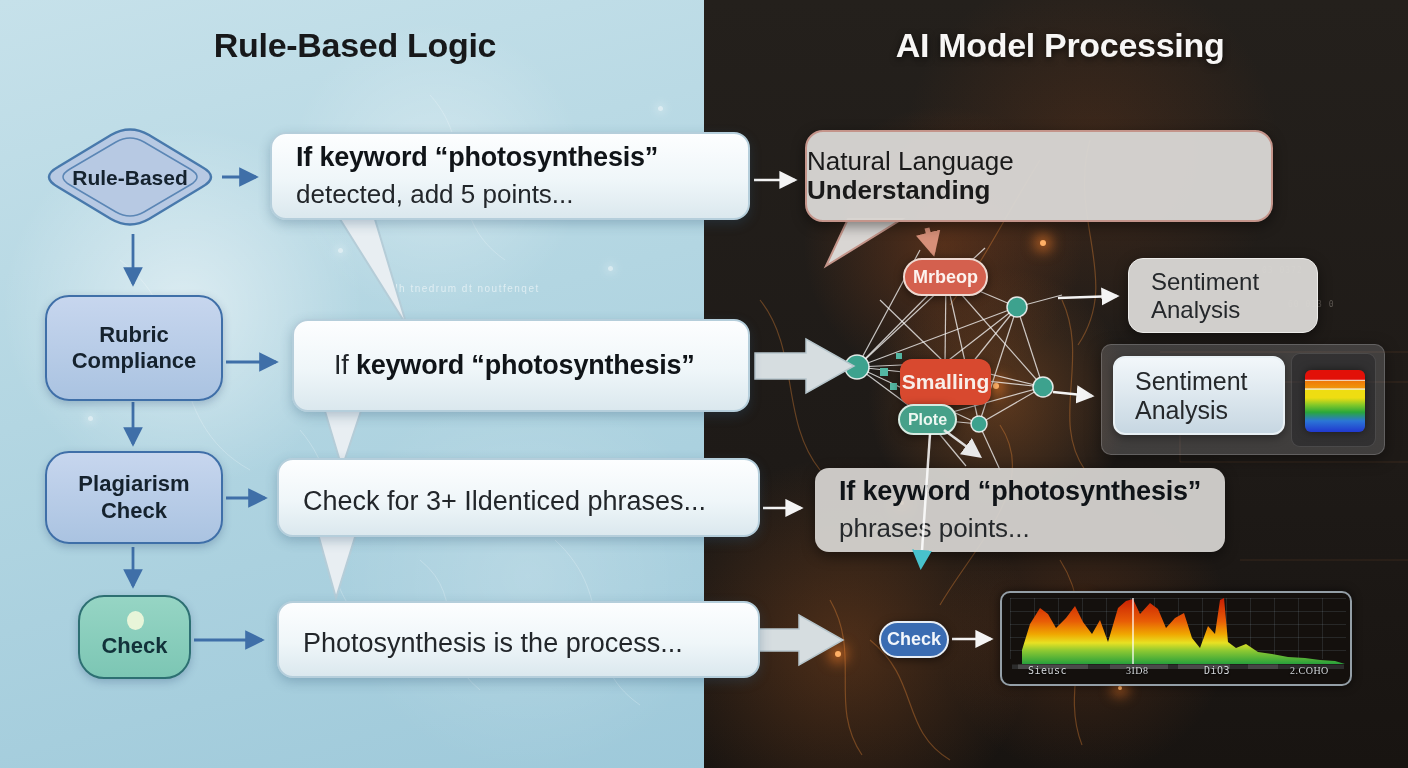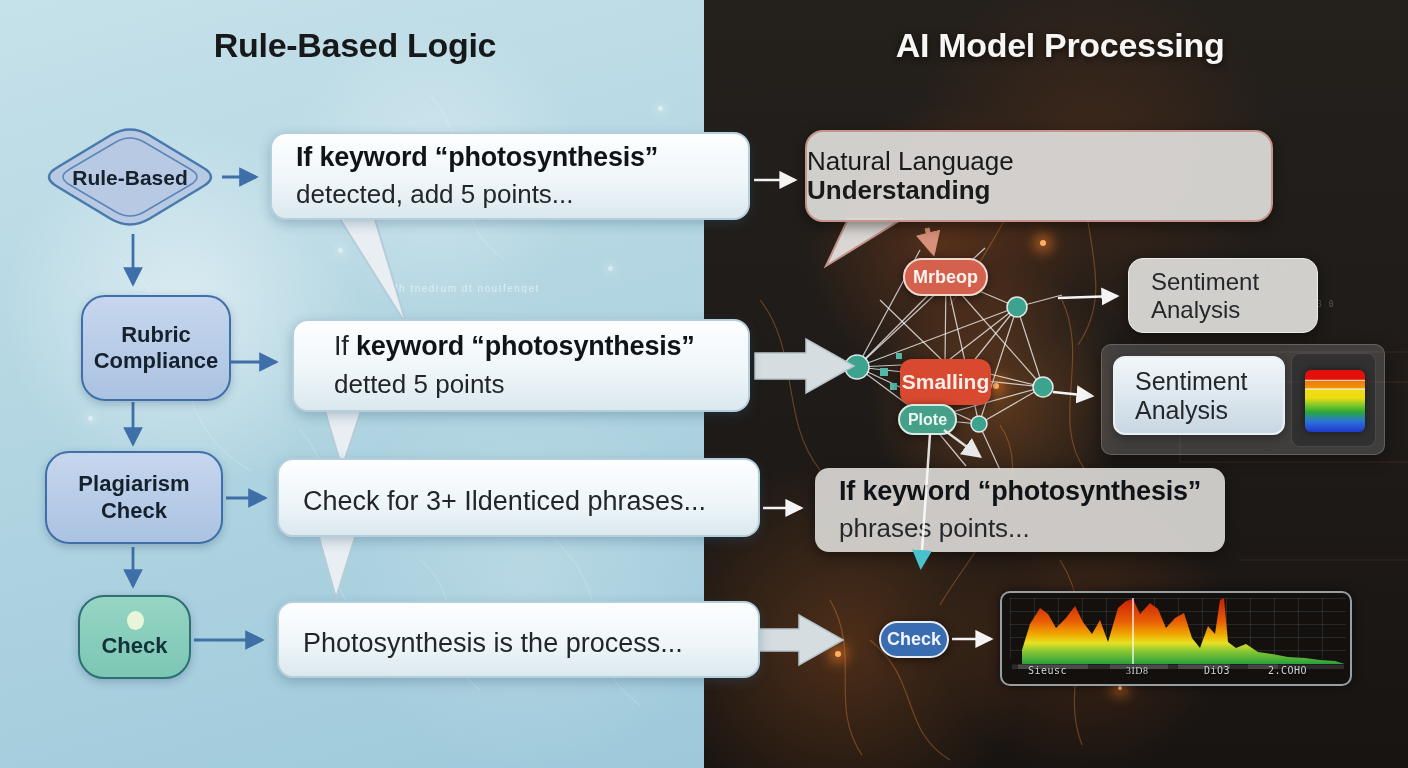--- a/index.html
+++ b/index.html
@@ -230,40 +230,39 @@
 
   <div id="title-left" class="abs title">Rule-Based Logic</div>
   <div id="title-right" class="abs title">AI Model Processing</div>
 
   <svg class="abs" style="left:30px;top:115px;" width="200" height="125">
     <path d="M 28 52 Q 10 62 28 72 L 81 104 Q 100 115 119 104 L 172 72 Q 190 62 172 52 L 119 20 Q 100 9 81 20 Z" fill="#b7c9e3" stroke="#4879ac" stroke-width="2.5"></path>
     <path d="M 40 54 Q 26 62 40 70 L 86 97 Q 100 105 114 97 L 160 70 Q 174 62 160 54 L 114 27 Q 100 19 86 27 Z" fill="none" stroke="#5b86b5" stroke-width="1.5"></path>
   </svg>
   <div id="diamond-label" class="abs" style="left:30px;top:115px;width:200px;height:125px;">Rule-Based</div>
 
-  <div class="abs flowbox" style="left:45px;top:295px;width:150px;height:106px;margin-left:36px;">
+  <div class="abs flowbox" style="left:45px;top:295px;width:178px;height:106px;">
     <span>Rubric</span>
     <span>Compliance</span>
   </div>
   <div class="abs flowbox" style="left:45px;top:451px;width:178px;height:93px;">
     <span>Plagiarism</span>
     <span>Check</span>
   </div>
   <div id="check-box" class="abs flowbox" style="left:78px;top:595px;width:113px;height:84px;">
     <div id="check-dot" class="abs"></div>
     <span style="margin-top:18px;">Check</span>
   </div>
 
   <div class="abs bubble" style="left:270px;top:132px;width:480px;height:88px;">
     <span class="bline">If keyword “photosynthesis”</span>
     <span class="rline">detected, add 5 points...</span>
   </div>
   <div class="abs bubble" style="left:292px;top:319px;width:458px;height:93px;padding-left:40px;">
     <span class="bline"><span class="rline" style="font-size:27px;">If </span><span>keyword “photosynthesis”</span></span>
-    <span class="rline">detted 5 points</span>
   </div>
   <div class="abs bubble" style="left:277px;top:458px;width:483px;height:79px;">
     <span class="rline" style="font-size:27px;">Check for 3+ Ildenticed phrases...</span>
   </div>
   <div class="abs bubble" style="left:277px;top:601px;width:483px;height:77px;">
     <span class="rline" style="font-size:27px;">Photosynthesis is the process...</span>
   </div>
 
   <div id="nlu-box" class="abs graybox" style="left:805px;top:130px;width:468px;height:92px;">
     <span class="l1">Natural Language</span>
@@ -312,21 +311,21 @@
       <line id="flame-marker" x1="123" y1="0" x2="123" y2="66" stroke="rgba(255,255,255,.85)" stroke-width="1.5"></line>
       <rect x="2" y="66.5" width="332" height="4.5" fill="#2c2c2c"></rect>
       <rect x="8" y="66.5" width="70" height="4.5" fill="#4a4a4a"></rect>
       <rect x="100" y="66.5" width="58" height="4.5" fill="#4a4a4a"></rect>
       <rect x="168" y="66.5" width="52" height="4.5" fill="#4a4a4a"></rect>
       <rect x="238" y="66.5" width="30" height="4.5" fill="#454545"></rect>
     </svg>
     <span class="tick" style="left:26px;">Sieusc</span>
     <span class="tick" style="left:124px;font-family:Liberation Serif, serif;">3ID8</span>
     <span class="tick" style="left:202px;">DiO3</span>
-    <span class="tick" style="left:266px;">2.COHO</span>
+    <span class="tick" style="left:288px;font-family:Liberation Serif, serif;">2.COHO</span>
   </div>
 
   <svg class="layer" width="1408" height="768" style="z-index:50;">
     <defs>
       <marker id="mT2" markerWidth="10" markerHeight="10" refX="6" refY="4" orient="auto">
         <path d="M0,0 L8,4 L0,8 Z" fill="#48c2cc"></path>
         </marker>
       <marker id="mW2" markerWidth="10" markerHeight="10" refX="6" refY="4" orient="auto">
         <path d="M0,0 L8,4 L0,8 Z" fill="#e8e8e8"></path>
         </marker>

